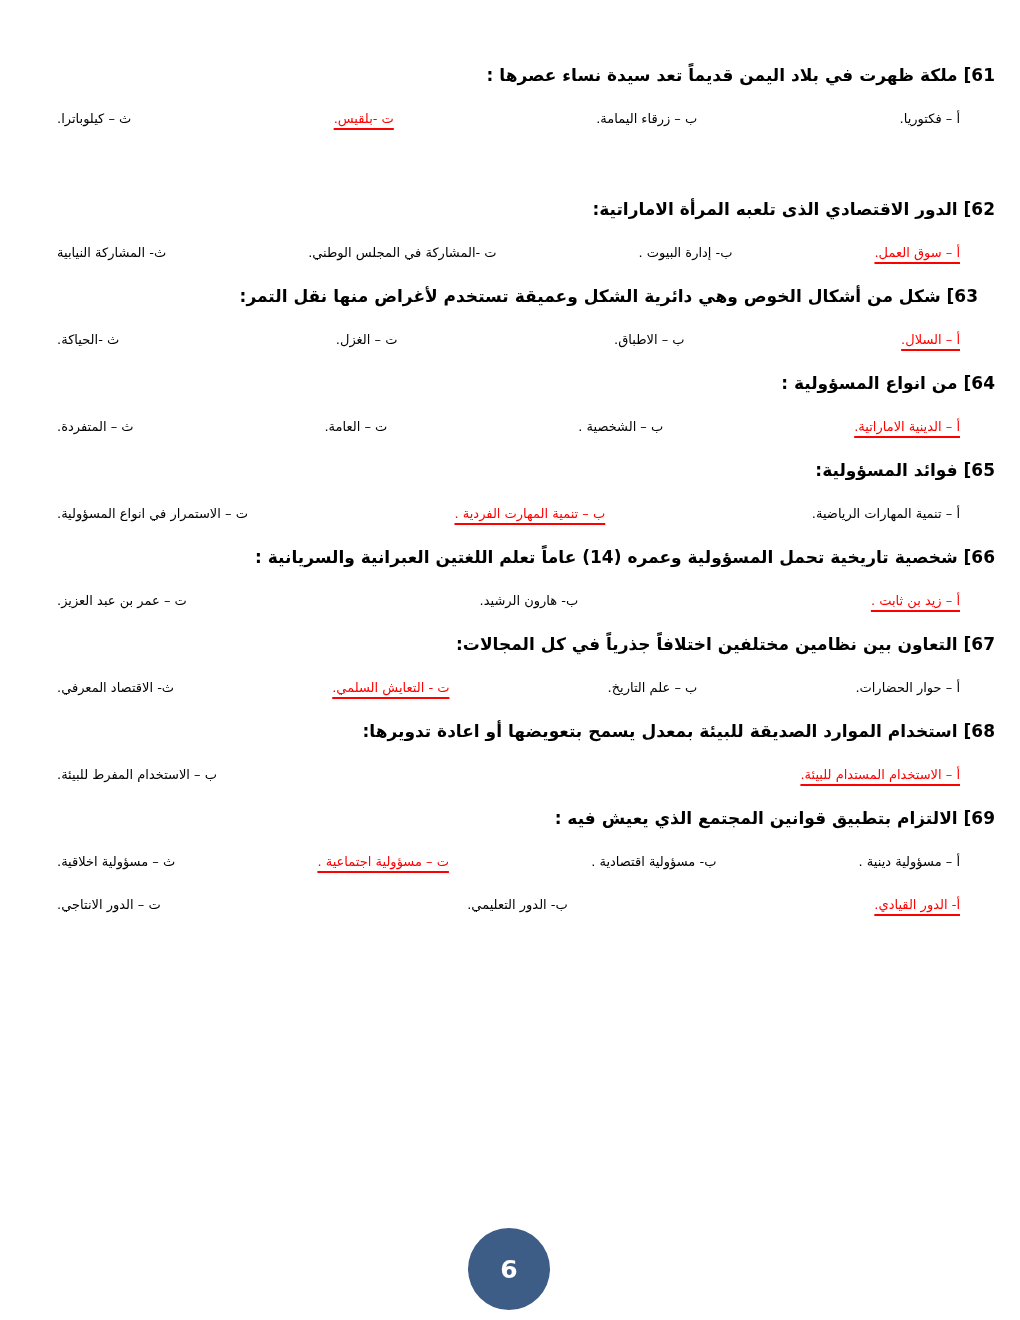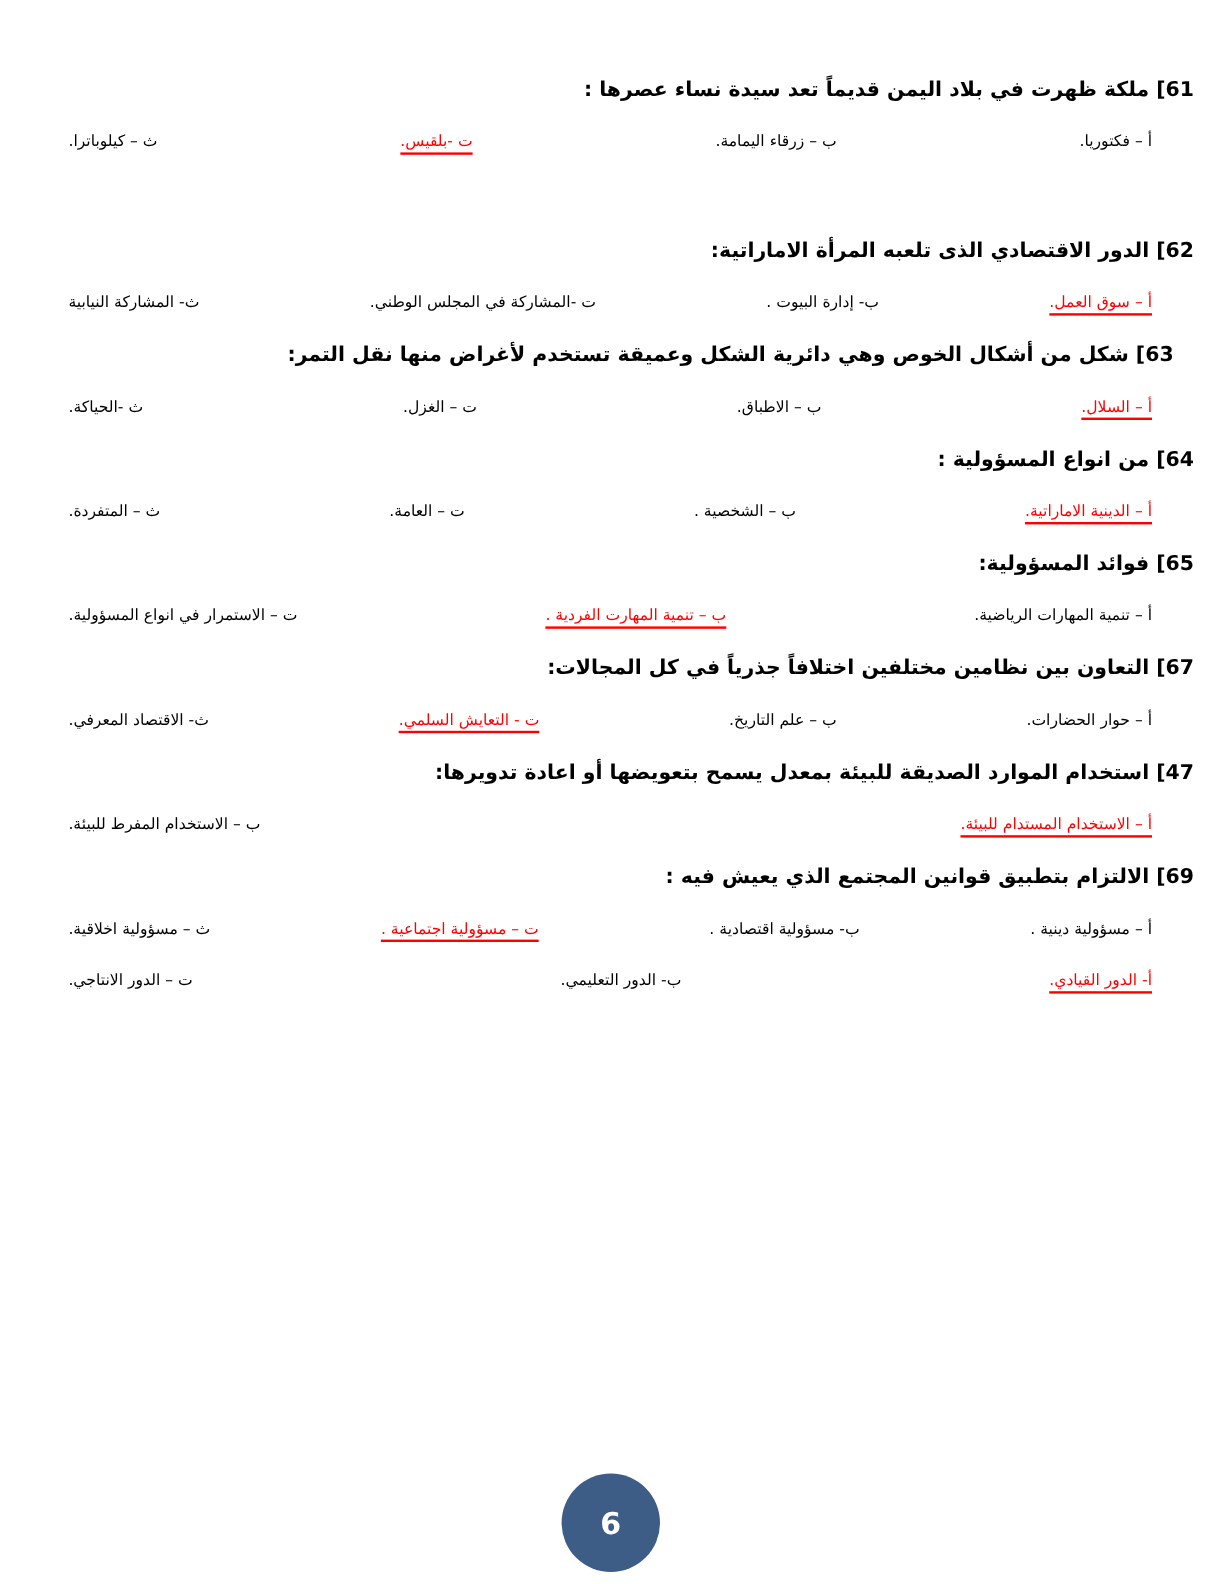--- a/index.html
+++ b/index.html
@@ -121,30 +121,38 @@
       </section>
       <section class="question">
         <h2 class="q-header">65] فوائد المسؤولية:</h2>
         <div class="options">
           <span class="option">أ – تنمية المهارات الرياضية.</span>
           <span class="option correct">ب – تنمية المهارت الفردية .</span>
           <span class="option">ت – الاستمرار في انواع المسؤولية.</span>
         </div>
       </section>
       <section class="question">
+        <h2 class="q-header">66] شخصية تاريخية تحمل المسؤولية وعمره (14) عاماً تعلم اللغتين العبرانية والسريانية :</h2>
+        <div class="options">
+          <span class="option correct">أ – زيد بن ثابت .</span>
+          <span class="option">ب- هارون الرشيد.</span>
+          <span class="option">ت – عمر بن عبد العزيز.</span>
+        </div>
+      </section>
+      <section class="question">
         <h2 class="q-header">67] التعاون بين نظامين مختلفين اختلافاً جذرياً في كل المجالات:</h2>
         <div class="options">
           <span class="option">أ – حوار الحضارات.</span>
           <span class="option">ب – علم التاريخ.</span>
           <span class="option correct">ت -  التعايش السلمي.</span>
           <span class="option">ث- الاقتصاد المعرفي.</span>
         </div>
       </section>
       <section class="question">
-        <h2 class="q-header">47] استخدام الموارد الصديقة للبيئة بمعدل يسمح بتعويضها أو اعادة تدويرها:</h2>
+        <h2 class="q-header">68] استخدام الموارد الصديقة للبيئة بمعدل يسمح بتعويضها أو اعادة تدويرها:</h2>
         <div class="options">
           <span class="option correct">أ – الاستخدام المستدام للبيئة.</span>
           <span class="option">ب – الاستخدام المفرط للبيئة.</span>
         </div>
       </section>
       <section class="question">
         <h2 class="q-header">69] الالتزام بتطبيق قوانين المجتمع الذي يعيش فيه :</h2>
         <div class="options">
           <span class="option">أ – مسؤولية دينية .</span>
           <span class="option">ب- مسؤولية اقتصادية .</span>

